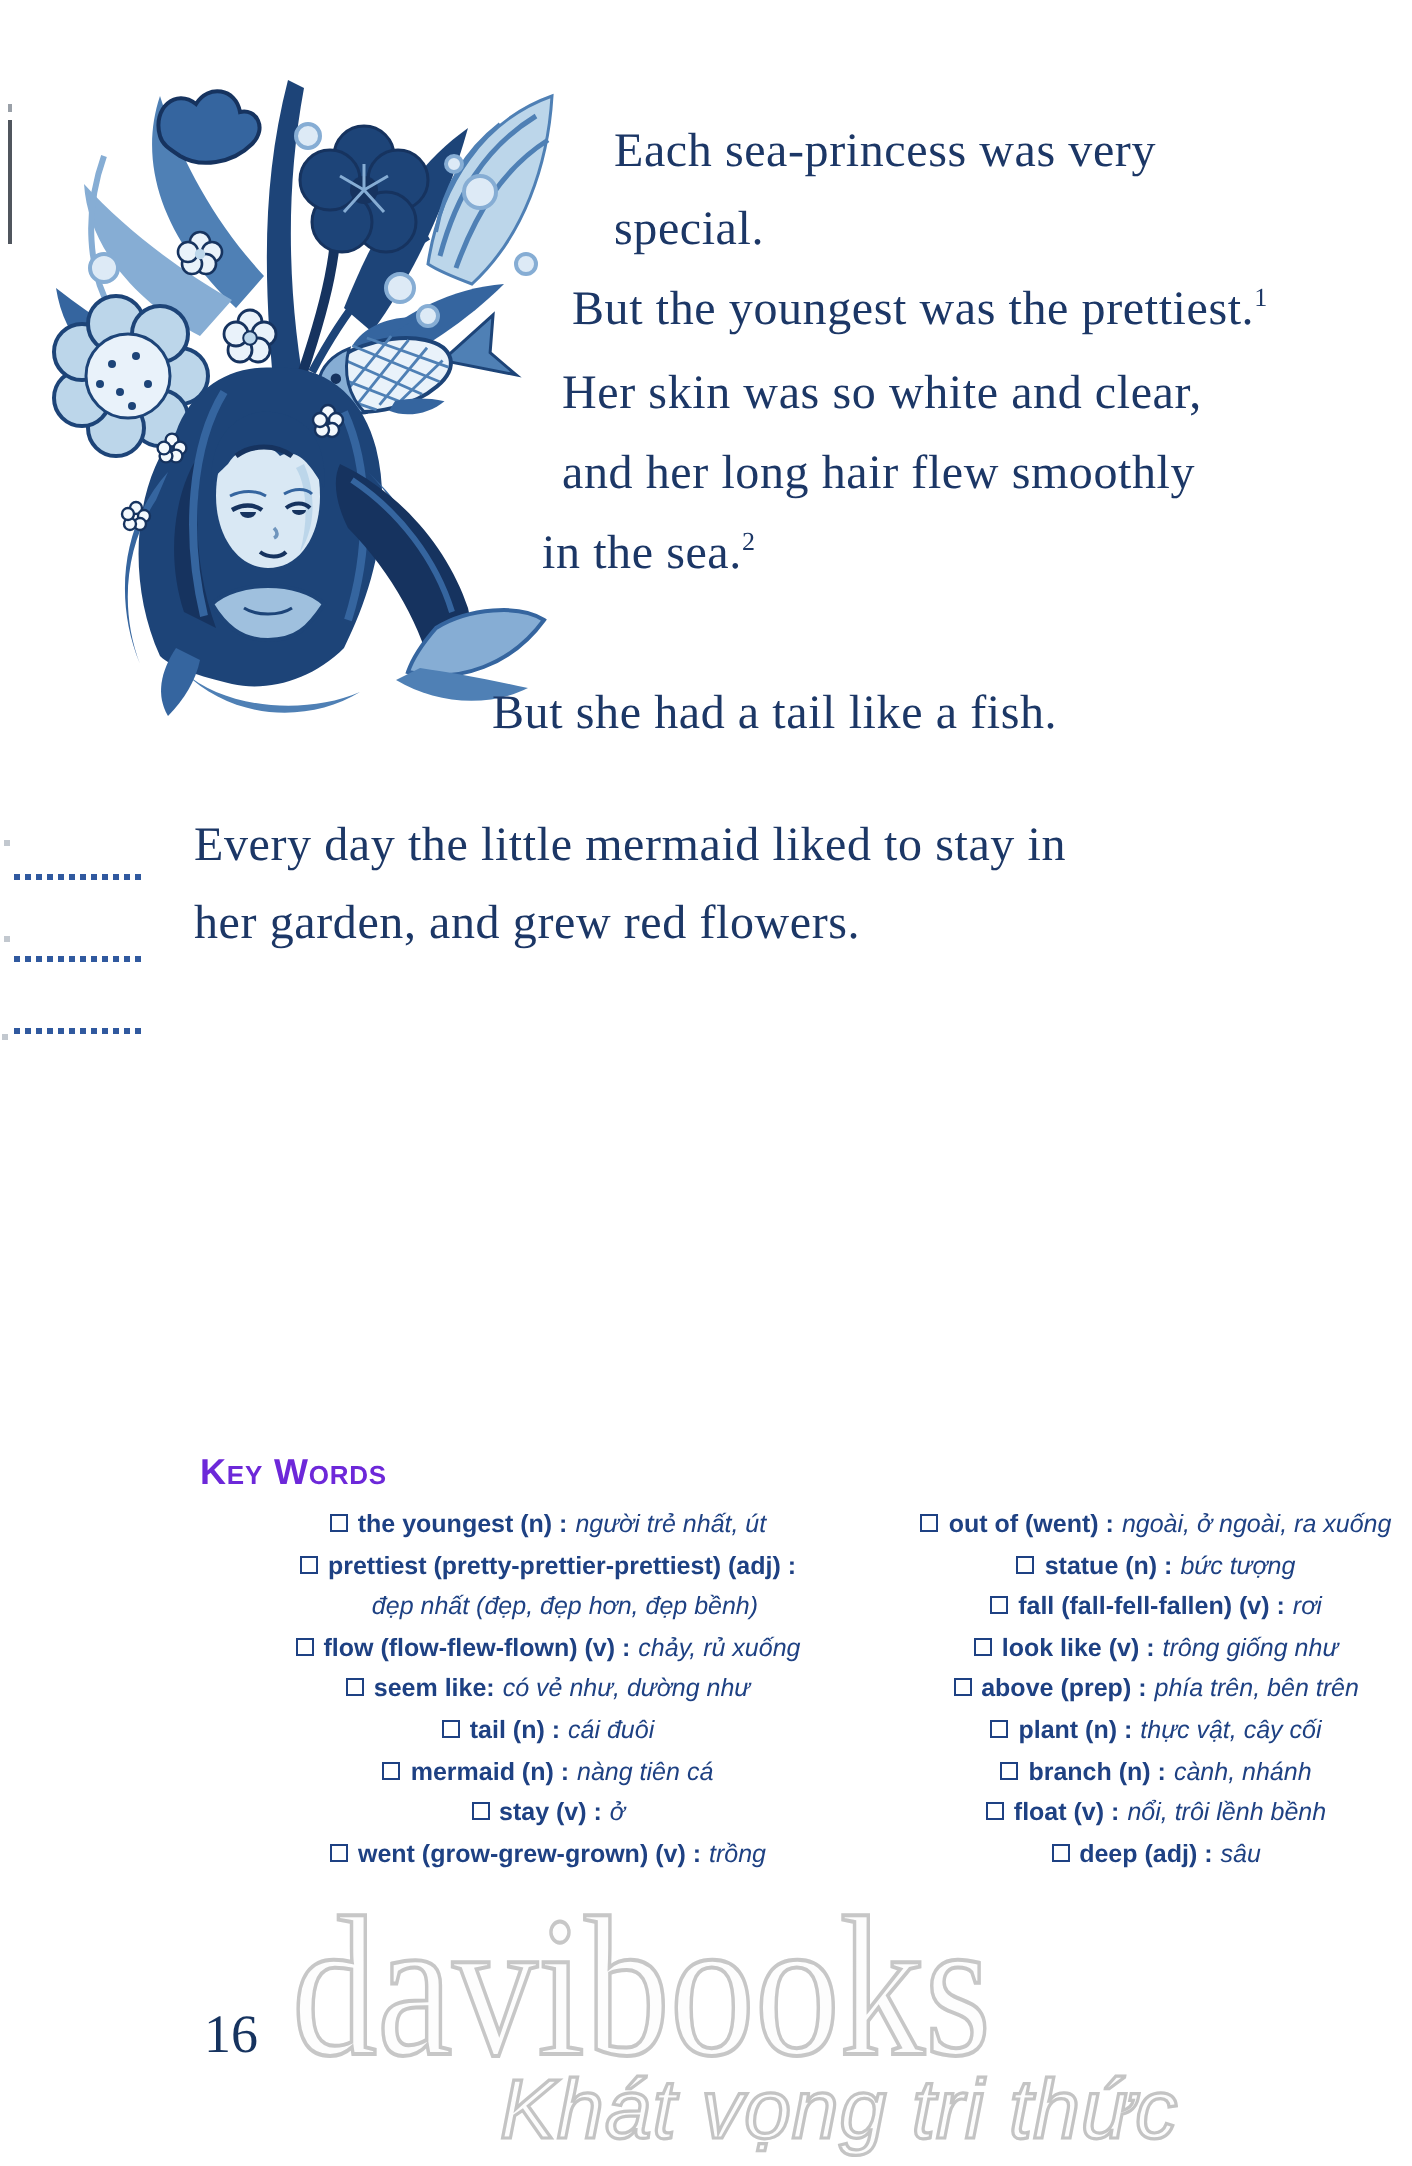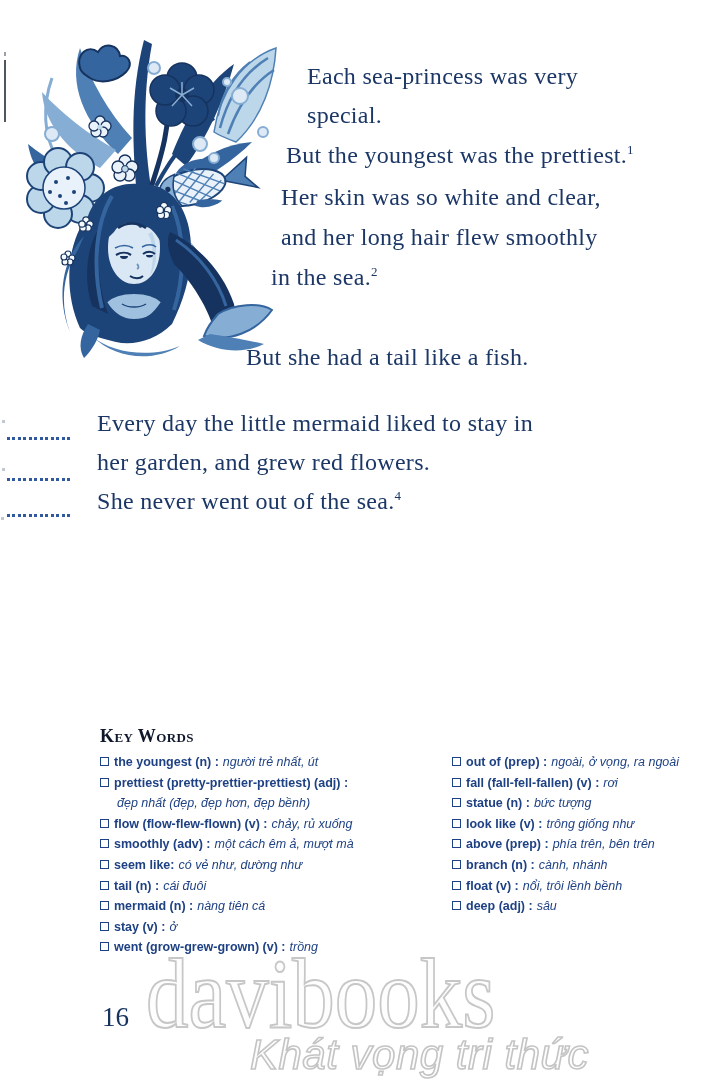--- a/index.html
+++ b/index.html
@@ -29,24 +29,24 @@
   .m0{left:97px;top:409px}
   .m1{left:97px;top:448px}
   .m2{left:97px;top:487px}
 
   
   .dotline{position:absolute;left:7px;width:64px;height:3px;
            background:repeating-linear-gradient(90deg,#30599f 0 3px,transparent 3px 5.5px);}
   .d0{top:437px}.d1{top:478px}.d2{top:514px}
 
   
-  .kw-title{position:absolute;left:100px;top:726px;font-family:Liberation Serif, serif;
-            font-variant:small-caps;font-weight:bold;font-size:18px;color:#0f172a;letter-spacing:.4px;}
+  .kw-title{position:absolute;left:100px;top:726px;font-family:Liberation Sans, sans-serif;
+            font-variant:small-caps;font-weight:bold;font-size:18px;color:#6d28d9;letter-spacing:.4px;}
   .kw-col{position:absolute;top:752px;font-family:"Liberation Sans",sans-serif;
-          font-size:12.5px;color:#1e4183;}
+          font-size:12.5px;color:#1e4183;text-align:center;}
   .kw-left{left:100px;width:348px;}
   .kw-right{left:452px;width:252px;}
   .kw-row{height:20.6px;line-height:20.6px;white-space:nowrap;}
   .kw-box{display:inline-block;width:7px;height:7px;border:1.3px solid #1e4183;margin-right:5px;}
   .kw-en{font-weight:bold;}
   .kw-vi{font-style:italic;margin-left:4px;}
   .kw-row.cont{padding-left:13px;}
 
   
   .pageno{position:absolute;left:102px;top:1002px;font-size:27px;color:#16335f;}
@@ -233,41 +233,40 @@
   <div class="sline l4"><span>and her long hair flew smoothly</span><sup></sup></div>
   <div class="sline l5"><span>in the sea.</span><sup>2</sup></div>
   <div class="sline l7"><span>But she had a tail like a fish.</span><sup></sup></div>
 
   <div class="dotline d0"></div>
   <div class="dotline d1"></div>
   <div class="dotline d2"></div>
 
   <div class="sline m0"><span>Every day the little mermaid liked to stay in</span><sup></sup></div>
   <div class="sline m1"><span>her garden, and grew red flowers.</span><sup></sup></div>
-  <div class="sline m2"><span>She never went out of the sea.</span><sup>4</sup></div>
 
   <div class="kw-title">Key Words</div>
   <div class="kw-col kw-left" id="kw-left">
       <div class="kw-row"><span class="kw-box"></span><span class="kw-en">the youngest (n) :</span><span class="kw-vi">người trẻ nhất, út</span></div>
       <div class="kw-row"><span class="kw-box"></span><span class="kw-en">prettiest (pretty-prettier-prettiest) (adj) :</span></div>
       <div class="kw-row cont"><span class="kw-vi">đẹp nhất (đẹp, đẹp hơn, đẹp bềnh)</span></div>
       <div class="kw-row"><span class="kw-box"></span><span class="kw-en">flow (flow-flew-flown) (v) :</span><span class="kw-vi">chảy, rủ xuống</span></div>
-      <div class="kw-row"><span class="kw-box"></span><span class="kw-en">smoothly (adv) :</span><span class="kw-vi">một cách êm ả, mượt mà</span></div>
       <div class="kw-row"><span class="kw-box"></span><span class="kw-en">seem like:</span><span class="kw-vi">có vẻ như, dường như</span></div>
       <div class="kw-row"><span class="kw-box"></span><span class="kw-en">tail (n) :</span><span class="kw-vi">cái đuôi</span></div>
       <div class="kw-row"><span class="kw-box"></span><span class="kw-en">mermaid (n) :</span><span class="kw-vi">nàng tiên cá</span></div>
       <div class="kw-row"><span class="kw-box"></span><span class="kw-en">stay (v) :</span><span class="kw-vi">ở</span></div>
       <div class="kw-row"><span class="kw-box"></span><span class="kw-en">went (grow-grew-grown) (v) :</span><span class="kw-vi">trồng</span></div>
     </div>
   <div class="kw-col kw-right" id="kw-right">
-      <div class="kw-row"><span class="kw-box"></span><span class="kw-en">out of (prep) :</span><span class="kw-vi">ngoài, ở vọng, ra ngoài</span></div>
+      <div class="kw-row"><span class="kw-box"></span><span class="kw-en">out of (went) :</span><span class="kw-vi">ngoài, ở ngoài, ra xuống</span></div>
+      <div class="kw-row"><span class="kw-box"></span><span class="kw-en">statue (n) :</span><span class="kw-vi">bức tượng</span></div>
       <div class="kw-row"><span class="kw-box"></span><span class="kw-en">fall (fall-fell-fallen) (v) :</span><span class="kw-vi">rơi</span></div>
-      <div class="kw-row"><span class="kw-box"></span><span class="kw-en">statue (n) :</span><span class="kw-vi">bức tượng</span></div>
       <div class="kw-row"><span class="kw-box"></span><span class="kw-en">look like (v) :</span><span class="kw-vi">trông giống như</span></div>
       <div class="kw-row"><span class="kw-box"></span><span class="kw-en">above (prep) :</span><span class="kw-vi">phía trên, bên trên</span></div>
+      <div class="kw-row"><span class="kw-box"></span><span class="kw-en">plant (n) :</span><span class="kw-vi">thực vật, cây cối</span></div>
       <div class="kw-row"><span class="kw-box"></span><span class="kw-en">branch (n) :</span><span class="kw-vi">cành, nhánh</span></div>
       <div class="kw-row"><span class="kw-box"></span><span class="kw-en">float (v) :</span><span class="kw-vi">nổi, trôi lềnh bềnh</span></div>
       <div class="kw-row"><span class="kw-box"></span><span class="kw-en">deep (adj) :</span><span class="kw-vi">sâu</span></div>
     </div>
 
   <div class="wm-brand">davibooks</div>
   <div class="wm-slogan">Khát vọng tri thức</div>
 
   <div class="pageno">16</div>
 </div>

